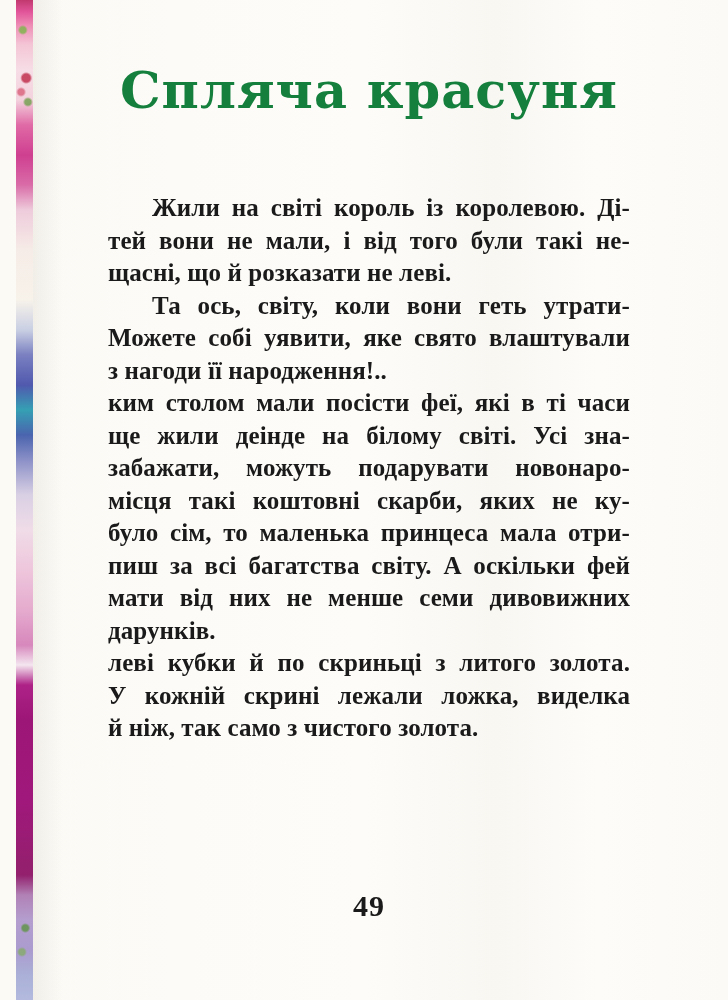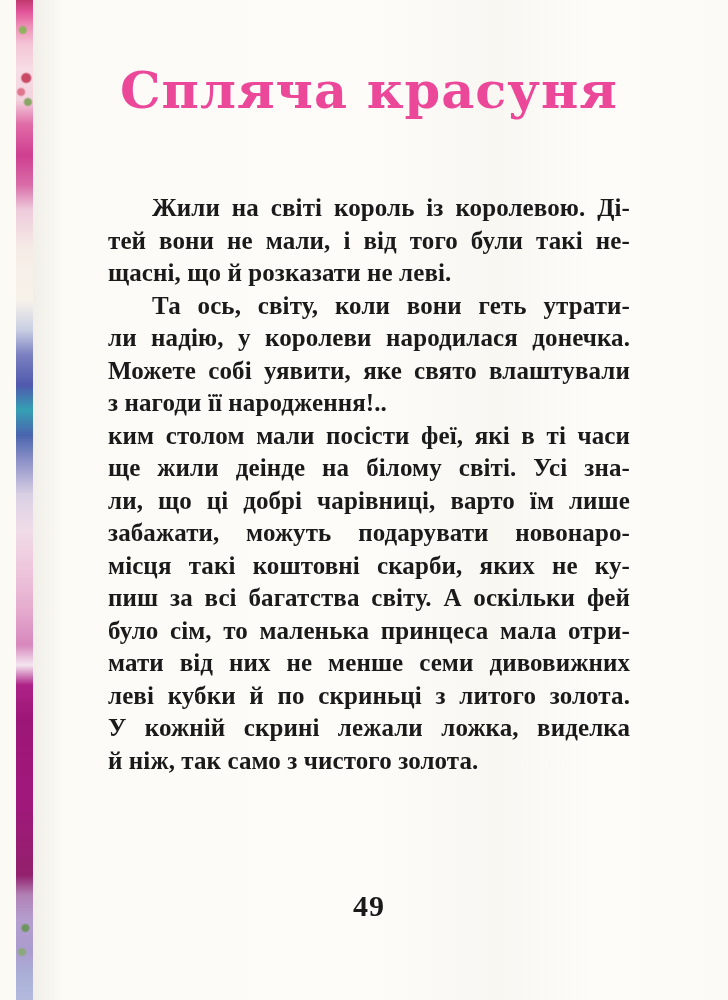--- a/index.html
+++ b/index.html
@@ -56,21 +56,21 @@
   .story-title {
     position: absolute;
     left: 108px;
     width: 522px;
     top: 26px;
     text-align: center;
     font-family: "DejaVu Serif", serif;
     font-weight: bold;
     font-size: 51px;
     letter-spacing: 1px;
-    color: #ec4899;
+    color: #15803d;
   }
 
   .story-text {
     position: absolute;
     left: 108px;
     top: 146px;
     width: 522px;
     font-size: 25px;
     font-weight: bold;
     line-height: 32.5px;
@@ -106,29 +106,28 @@
 <div class="edge-art"></div>
 <div class="edge-shade"></div>
 
 <h1 class="story-title">Спляча красуня</h1>
 
 <div class="story-text">
     <div class="line indent">Жили на світі король із королевою. Ді-</div>
     <div class="line">тей вони не мали, і від того були такі не-</div>
     <div class="line end">щасні, що й розказати не леві.</div>
     <div class="line indent">Та ось, світу, коли вони геть утрати-</div>
-    <div class="line">ли надію, у королеви народилася донечка.</div>
     <div class="line">Можете собі уявити, яке свято влаштували</div>
     <div class="line end">з нагоди її народження!..</div>
     <div class="line">ким столом мали посісти феї, які в ті часи</div>
     <div class="line">ще жили деінде на білому світі. Усі зна-</div>
-    <div class="line">ли, що ці добрі чарівниці, варто їм лише</div>
     <div class="line">забажати, можуть подарувати новонаро-</div>
     <div class="line">місця такі коштовні скарби, яких не ку-</div>
+    <div class="line">було сім, то маленька принцеса мала отри-</div>
     <div class="line">пиш за всі багатства світу. А оскільки фей</div>
-    <div class="line">було сім, то маленька принцеса мала отри-</div>
     <div class="line">мати від них не менше семи дивовижних</div>
+    <div class="line end">дарунків.</div>
     <div class="line">леві кубки й по скриньці з литого золота.</div>
     <div class="line">У кожній скрині лежали ложка, виделка</div>
     <div class="line end">й ніж, так само з чистого золота.</div>
   </div>
 
 <div class="page-number">49</div>
 
 </body></html>

